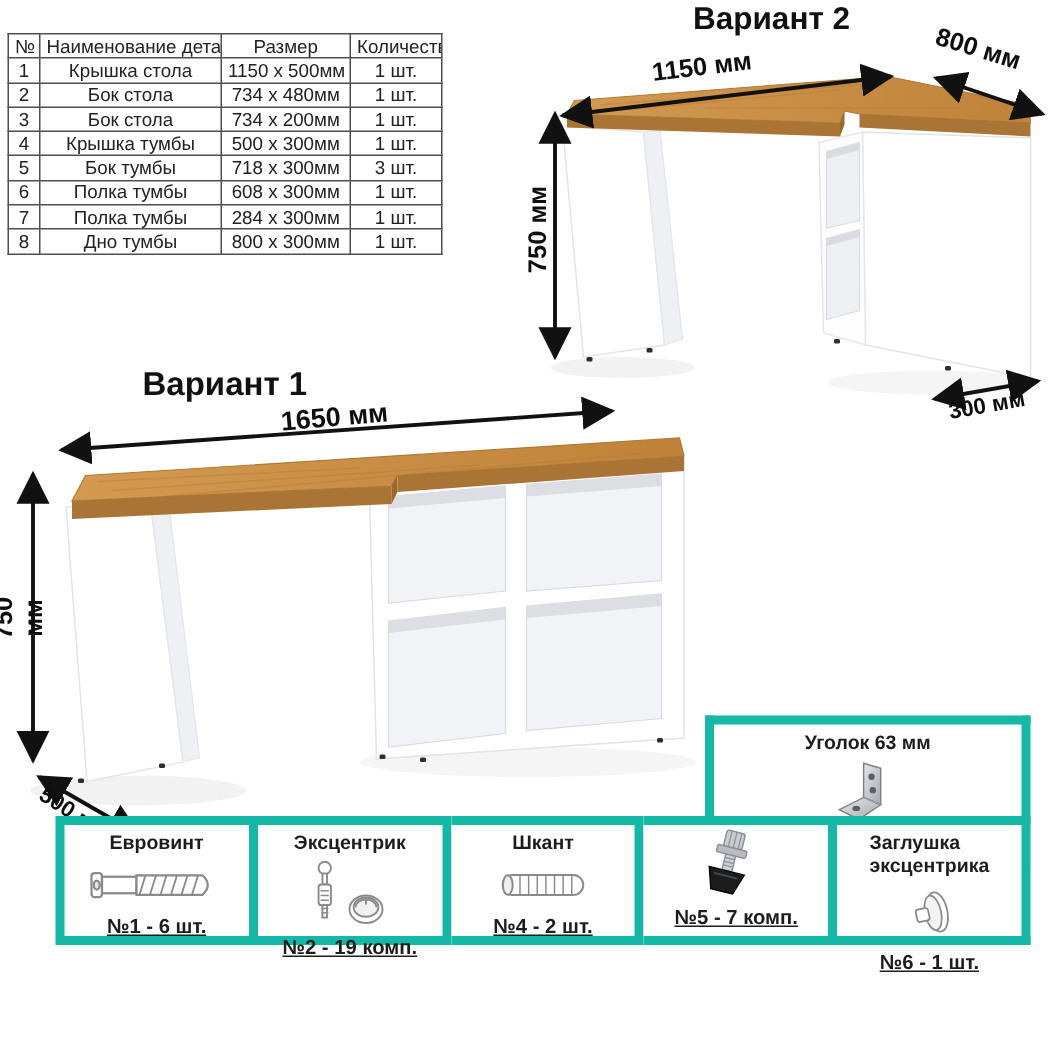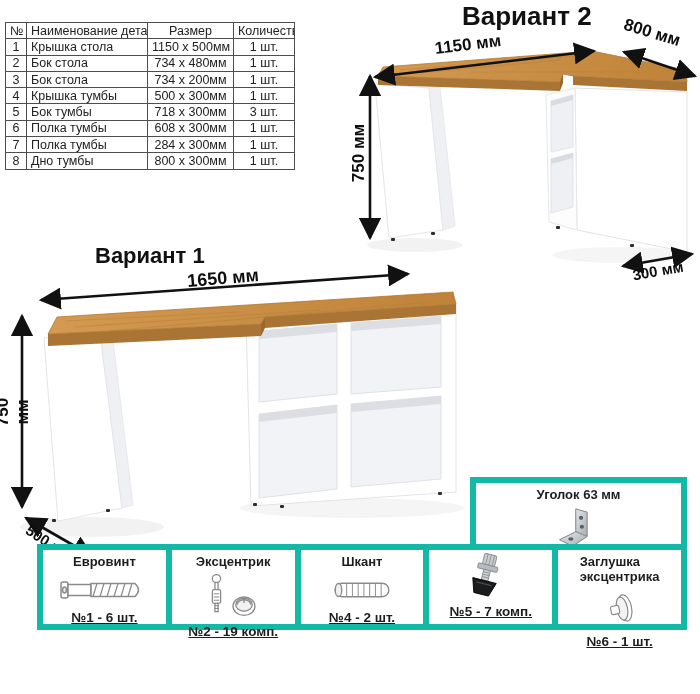--- a/index.html
+++ b/index.html
@@ -12,25 +12,25 @@
   
   table.parts-table {
     position:absolute; left:5px; top:22px; width:289px;
     border-collapse:collapse; table-layout:fixed;
     font-size:12.5px; color:#222; background:#fff;
   }
   table.parts-table th, table.parts-table td {
     border:1px solid #4e4e4e; height:15.3px; padding:0 4px;
     font-weight:normal; text-align:center; white-space:nowrap; overflow:hidden;
   }
-  table.parts-table td.cell-name { text-align:left; }
+  table.parts-table td.cell-name { text-align:center; }
 
   
   .big-title { position:absolute; font-weight:bold; color:#111; }
-  .v2-title { left:462px; top:1px;  font-size:26px; }
+  .v2-title { left:462px; top:1px;  font-size:21px; }
   .v1-title { left:95px;  top:243px; font-size:22px; }
   .dim { position:absolute; font-weight:bold; color:#0e0e0e; text-align:center; }
   .d-v2-w { left:398px; top:35px;  width:140px; font-size:17px; transform:rotate(-7deg); }
   .d-v2-d { left:606px; top:23px;  width:92px;  font-size:17px; transform:rotate(17deg); }
   .d-v2-h { left:327px; top:125px; width:64px;  height:56px; font-size:17px; transform:rotate(-90deg);
             display:flex; align-items:center; justify-content:center; }
   .d-v2-s { left:616px; top:262px; width:84px;  font-size:15px; transform:rotate(-10deg); }
   .d-v1-w { left:150px; top:268px; width:146px; font-size:18px; transform:rotate(-5deg); }
   .d-v1-h { left:-15px; top:384px; width:56px;  height:56px; font-size:17px; transform:rotate(-90deg);
             display:flex; align-items:center; justify-content:center; }

